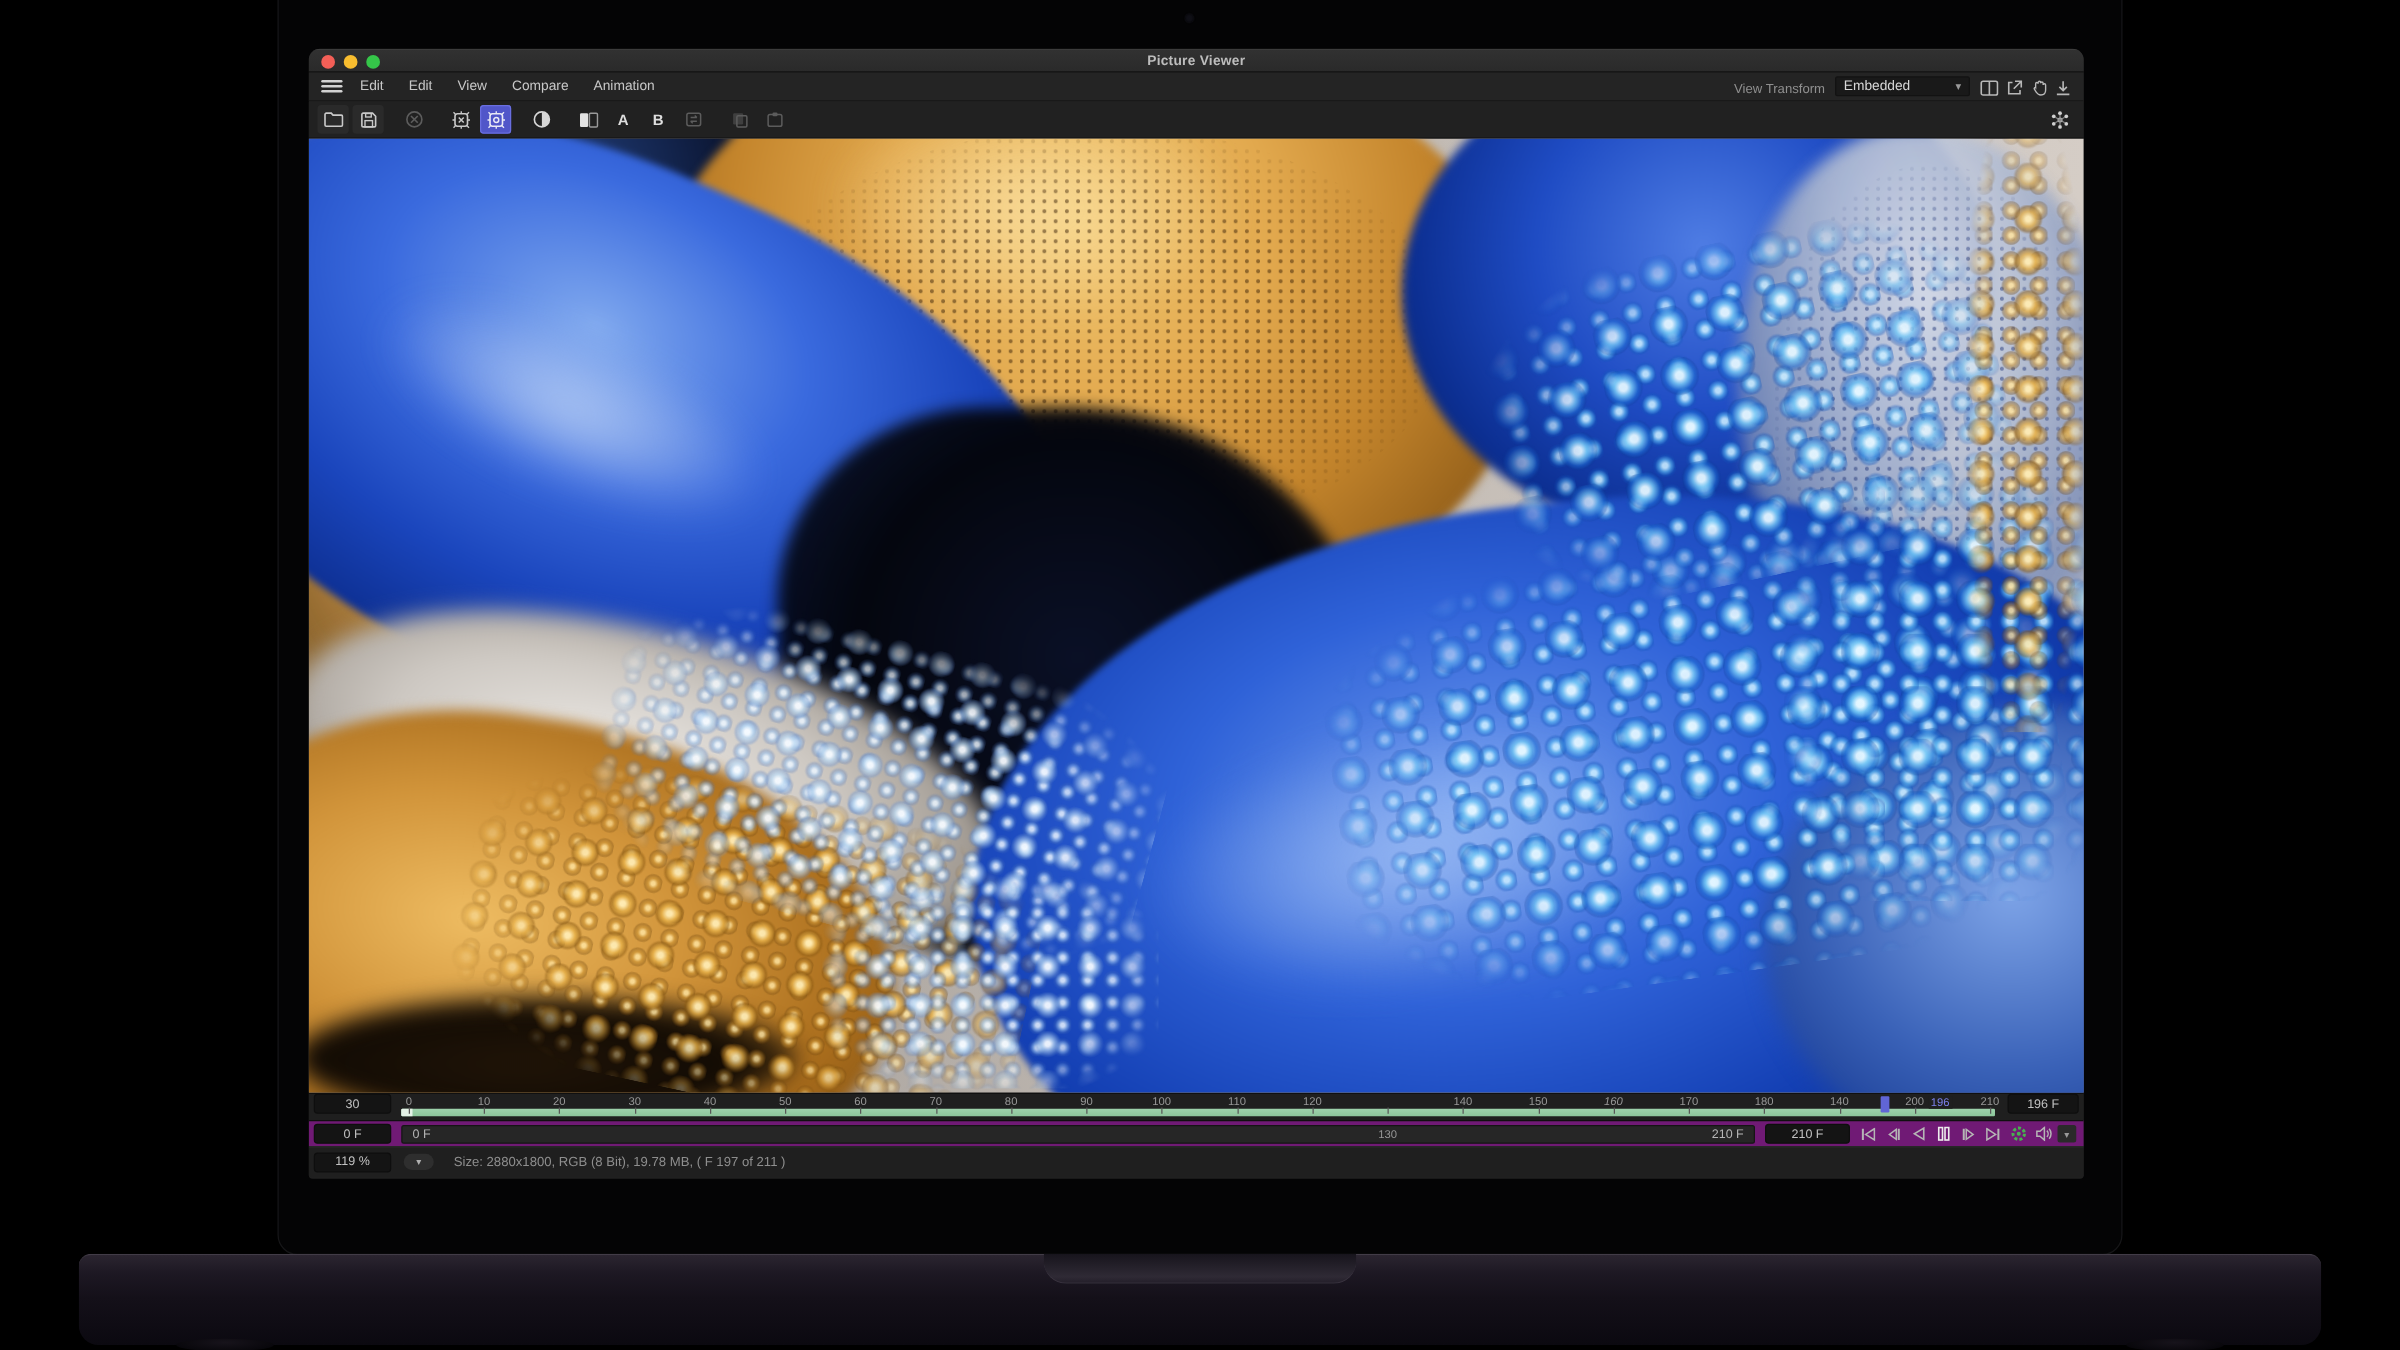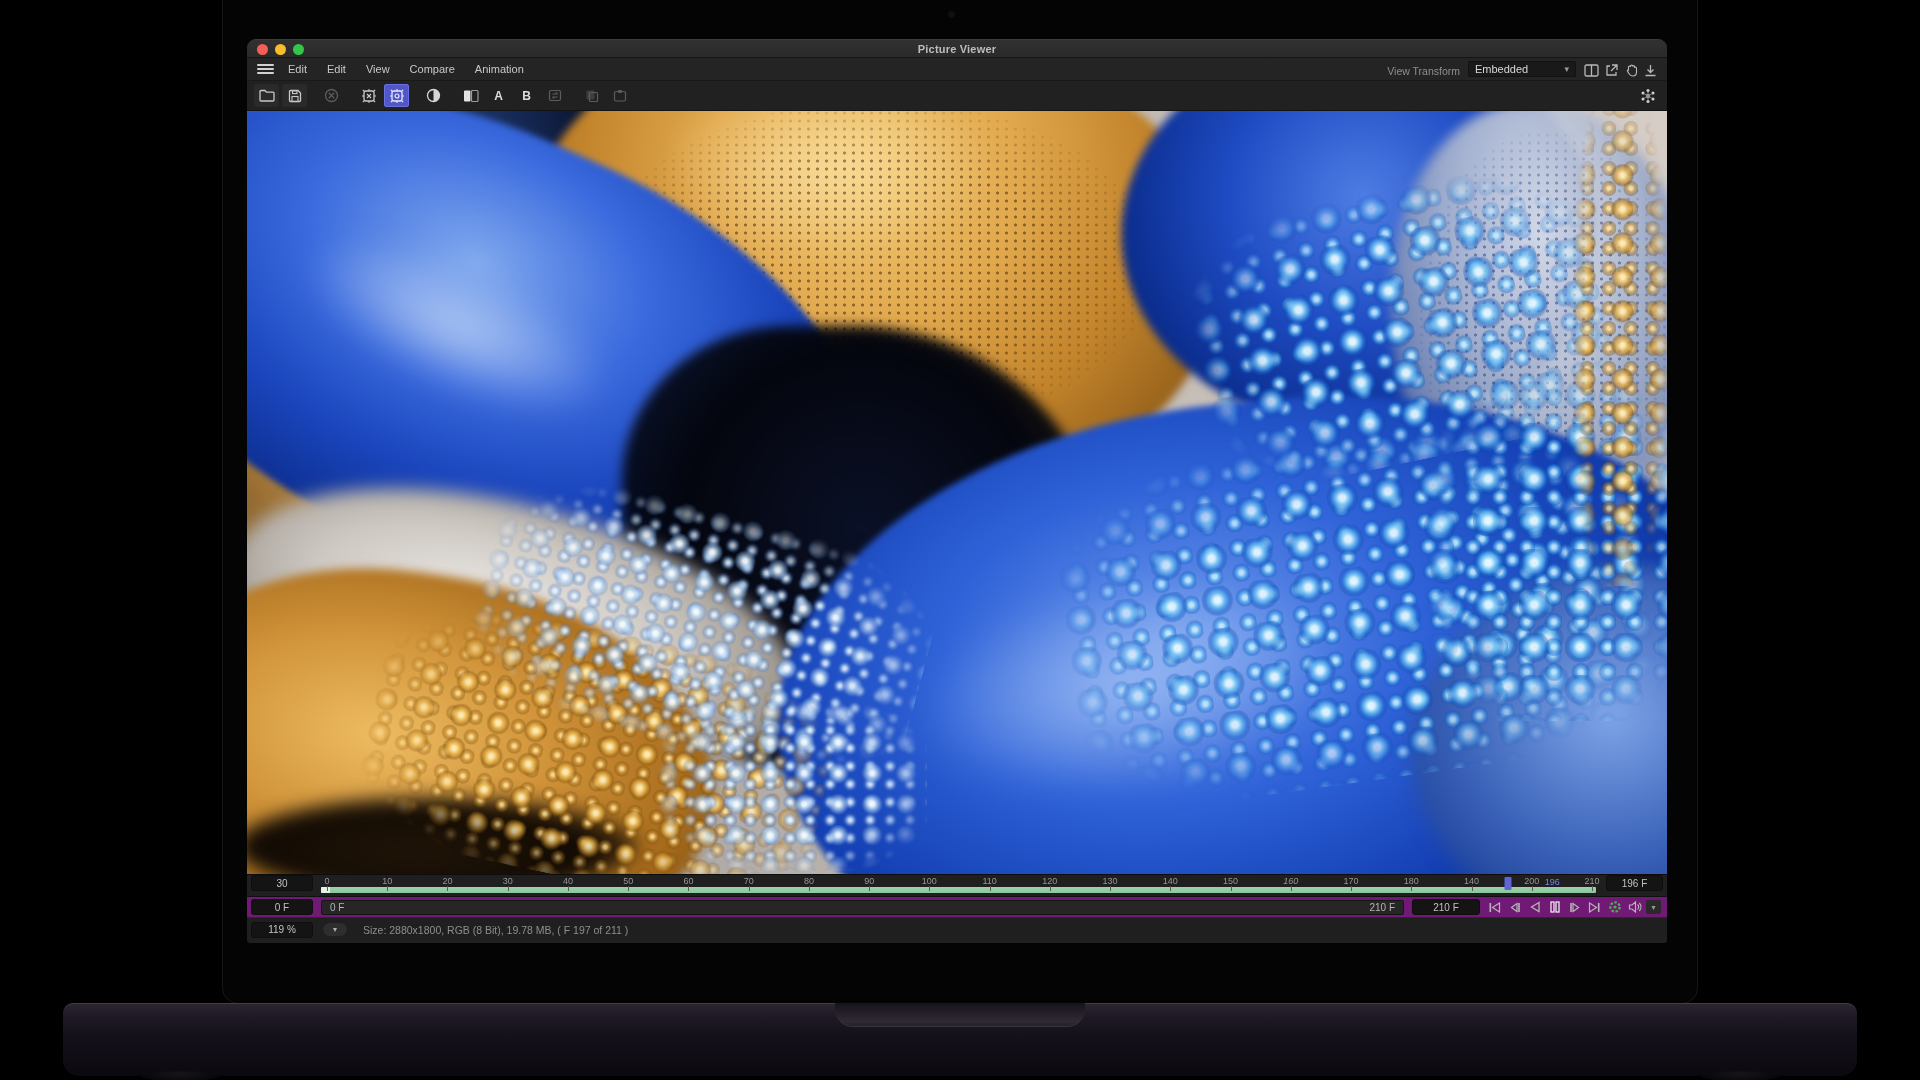--- a/index.html
+++ b/index.html
@@ -371,21 +371,21 @@
         <span class="tick-label" style="left: 38.2075%;">80</span>
         <span class="tick-mark" style="left: 38.2075%;"></span>
         <span class="tick-label" style="left: 42.9245%;">90</span>
         <span class="tick-mark" style="left: 42.9245%;"></span>
         <span class="tick-label" style="left: 47.6415%;">100</span>
         <span class="tick-mark" style="left: 47.6415%;"></span>
         <span class="tick-label" style="left: 52.3585%;">110</span>
         <span class="tick-mark" style="left: 52.3585%;"></span>
         <span class="tick-label" style="left: 57.0755%;">120</span>
         <span class="tick-mark" style="left: 57.0755%;"></span>
-        <span class="tick-label" style="left: 61.7925%;">130</span>
+        <span class="tick-label" style="left: 61.7925%; margin-top: 26px;">130</span>
         <span class="tick-mark" style="left: 61.7925%;"></span>
         <span class="tick-label" style="left: 66.5094%;">140</span>
         <span class="tick-mark" style="left: 66.5094%;"></span>
         <span class="tick-label" style="left: 71.2264%;">150</span>
         <span class="tick-mark" style="left: 71.2264%;"></span>
         <span class="tick-label" style="left: 75.9434%; font-style: italic;">160</span>
         <span class="tick-mark" style="left: 75.9434%;"></span>
         <span class="tick-label" style="left: 80.6604%;">170</span>
         <span class="tick-mark" style="left: 80.6604%;"></span>
         <span class="tick-label" style="left: 85.3774%;">180</span>

